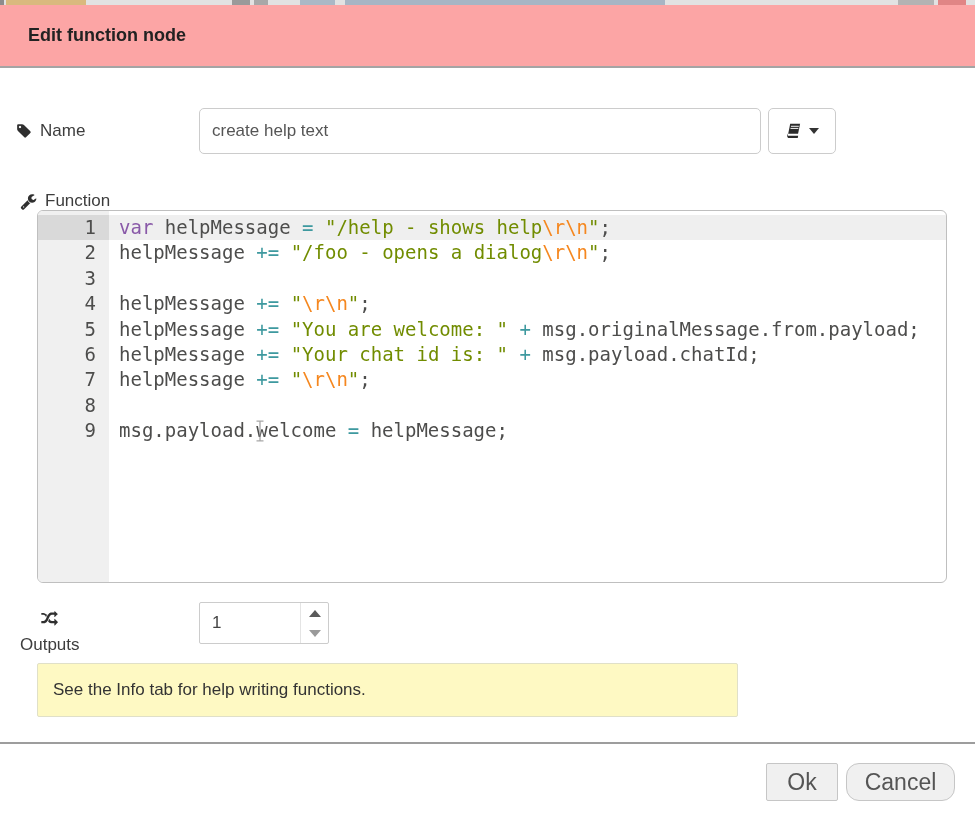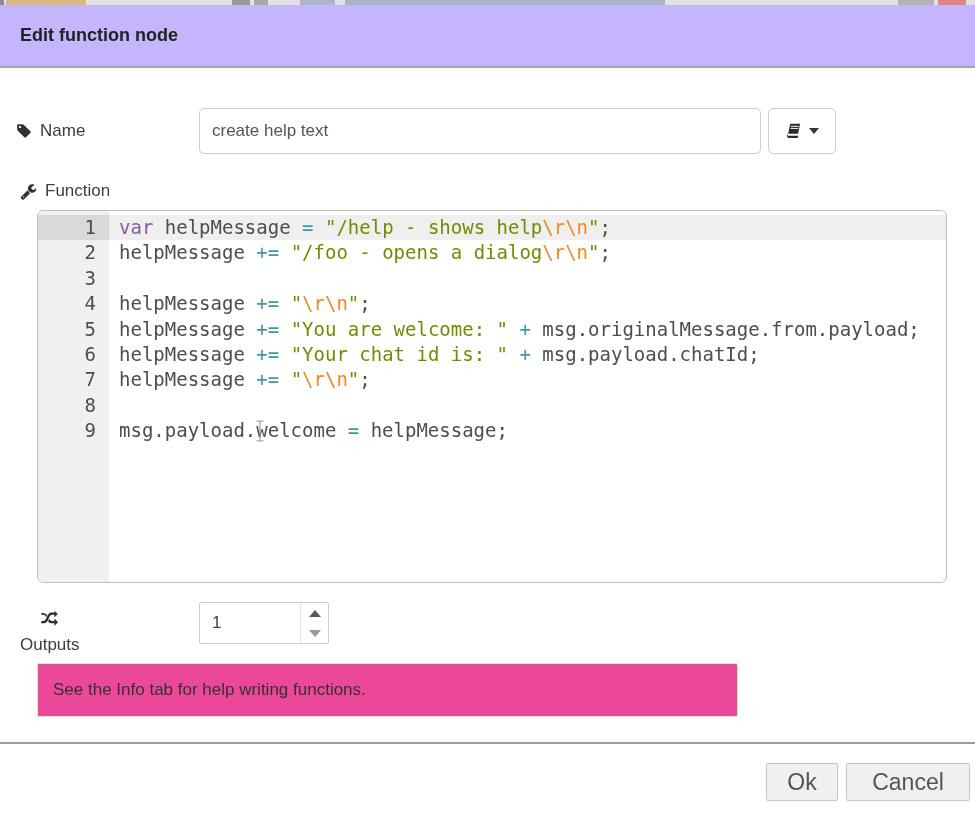--- a/index.html
+++ b/index.html
@@ -10,30 +10,30 @@
     -webkit-font-smoothing:antialiased;
   }
   :root{
     --c-kw:#8959a8; --c-op:#3e999f; --c-str:#718c00; --c-esc:#f5871f; --c-def:#4d4d4c;
     --c-gutter:#f0f0f0; --c-active-gutter:#d9d9d9; --c-active-line:#efefef;
   }
   
   .backdrop{position:absolute;top:0;left:0;width:975px;height:5px;background:#e2e2e2;overflow:hidden;}
   
   .dlg-header{
-    position:absolute;top:5px;left:0;width:975px;height:63px;background:#c4b5fd;
+    position:absolute;top:5px;left:0;width:975px;height:63px;background:#fca5a5;
     border-bottom:2px solid #a4a4a4;box-sizing:border-box;
-    display:flex;align-items:center;padding-left:20px;
+    display:flex;align-items:center;padding-left:28px;
   }
   .dlg-title{font-size:18px;font-weight:bold;color:#222;}
   
   .field-label{position:absolute;display:flex;align-items:center;gap:8px;font-size:17px;color:#3d3d3d;}
   .field-label svg{flex:none;}
   #name-label{left:16px;top:118px;height:26px;}
-  #function-label{left:20px;top:179px;height:24px;justify-content:flex-end;}
+  #function-label{left:20px;top:189px;height:24px;justify-content:flex-end;}
   #outputs-label{left:20px;top:610px;height:26px;flex-direction:column;}
   
   .text-input{
     position:absolute;left:199px;top:108px;width:562px;height:46px;box-sizing:border-box;
     border:1px solid #ccc;border-radius:5px;background:#fff;
     font-family:"Liberation Sans",sans-serif;font-size:17px;color:#555;padding:0 12px;outline:none;
   }
   .library-button{
     position:absolute;left:768px;top:108px;width:68px;height:46px;box-sizing:border-box;
     border:1px solid #ccc;border-radius:5px;background:#fff;
@@ -67,33 +67,33 @@
     flex:1;min-width:0;border:none;outline:none;background:transparent;
     font-family:"Liberation Sans",sans-serif;font-size:17px;color:#444;padding:0 0 0 12px;
   }
   .spin-buttons{flex:none;width:27px;display:flex;flex-direction:column;border-left:1px solid #e4e4e4;}
   .spin-up,.spin-down{flex:1;display:flex;align-items:center;justify-content:center;cursor:pointer;}
   .tri-up{width:0;height:0;border-left:6px solid transparent;border-right:6px solid transparent;border-bottom:7px solid #5a5a5a;}
   .tri-down{width:0;height:0;border-left:6px solid transparent;border-right:6px solid transparent;border-top:7px solid #9a9a9a;}
   
   .form-tip{
     position:absolute;left:37px;top:663px;width:701px;height:54px;box-sizing:border-box;
-    background:#ec4899;border:1px solid #e0e0c8;border-radius:2px;
+    background:#fef9c3;border:1px solid #e0e0c8;border-radius:2px;
     display:flex;align-items:center;padding-left:15px;font-size:17px;color:#333;
   }
   
   .footer-sep{position:absolute;left:0;top:742px;width:975px;height:2px;background:#9d9d9d;}
   .btn{
     position:absolute;top:763px;height:38px;box-sizing:border-box;
     background:#f0f0f0;border:1px solid #c6c6c6;border-radius:2px;
     display:flex;align-items:center;justify-content:center;
     font-size:23px;color:#555;cursor:pointer;
   }
   #ok-button{left:766px;width:72px;}
-  #cancel-button{left:846px;width:124px;}
+  #cancel-button{left:846px;width:109px;border-radius:13px;}
 </style>
 </head>
 <body>
 
 <div class="backdrop">
     <div style="position: absolute; top: 0px; bottom: 0px; left: 0px; width: 4px; background: rgb(140, 140, 140);"></div>
     <div style="position: absolute; top: 0px; bottom: 0px; left: 6px; width: 80px; background: rgb(217, 185, 126);"></div>
     <div style="position: absolute; top: 0px; bottom: 0px; left: 232px; width: 18px; background: rgb(154, 154, 154);"></div>
     <div style="position: absolute; top: 0px; bottom: 0px; left: 254px; width: 14px; background: rgb(168, 168, 168);"></div>
     <div style="position: absolute; top: 0px; bottom: 0px; left: 300px; width: 35px; background: rgb(170, 184, 198);"></div>

